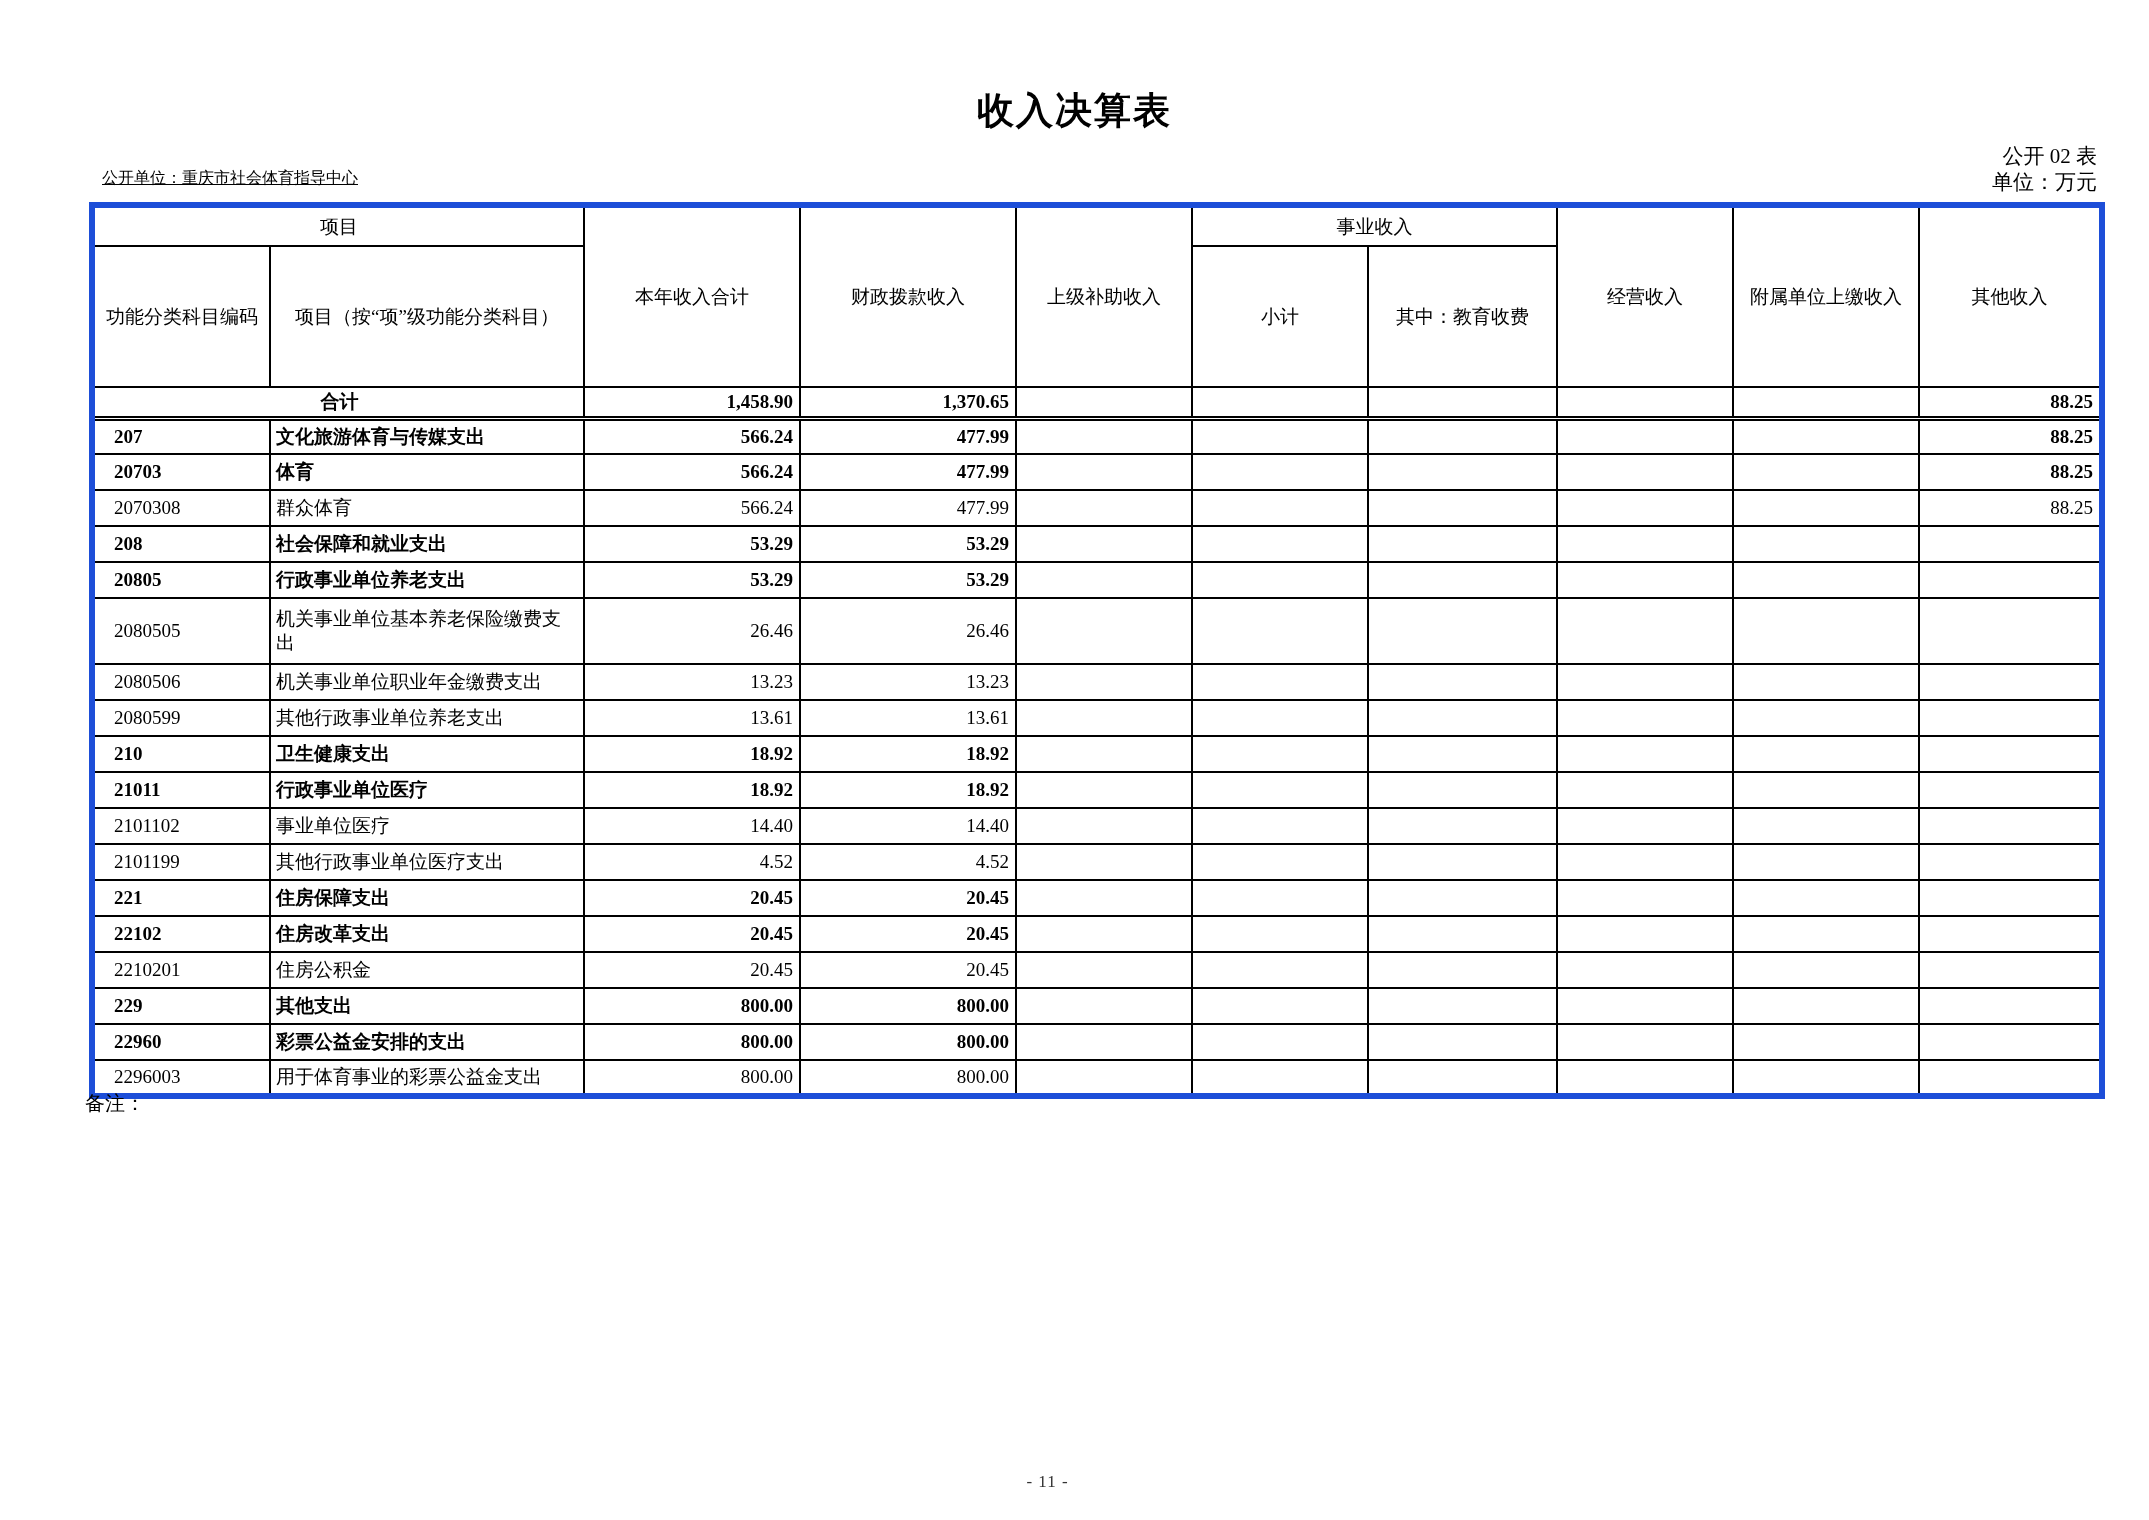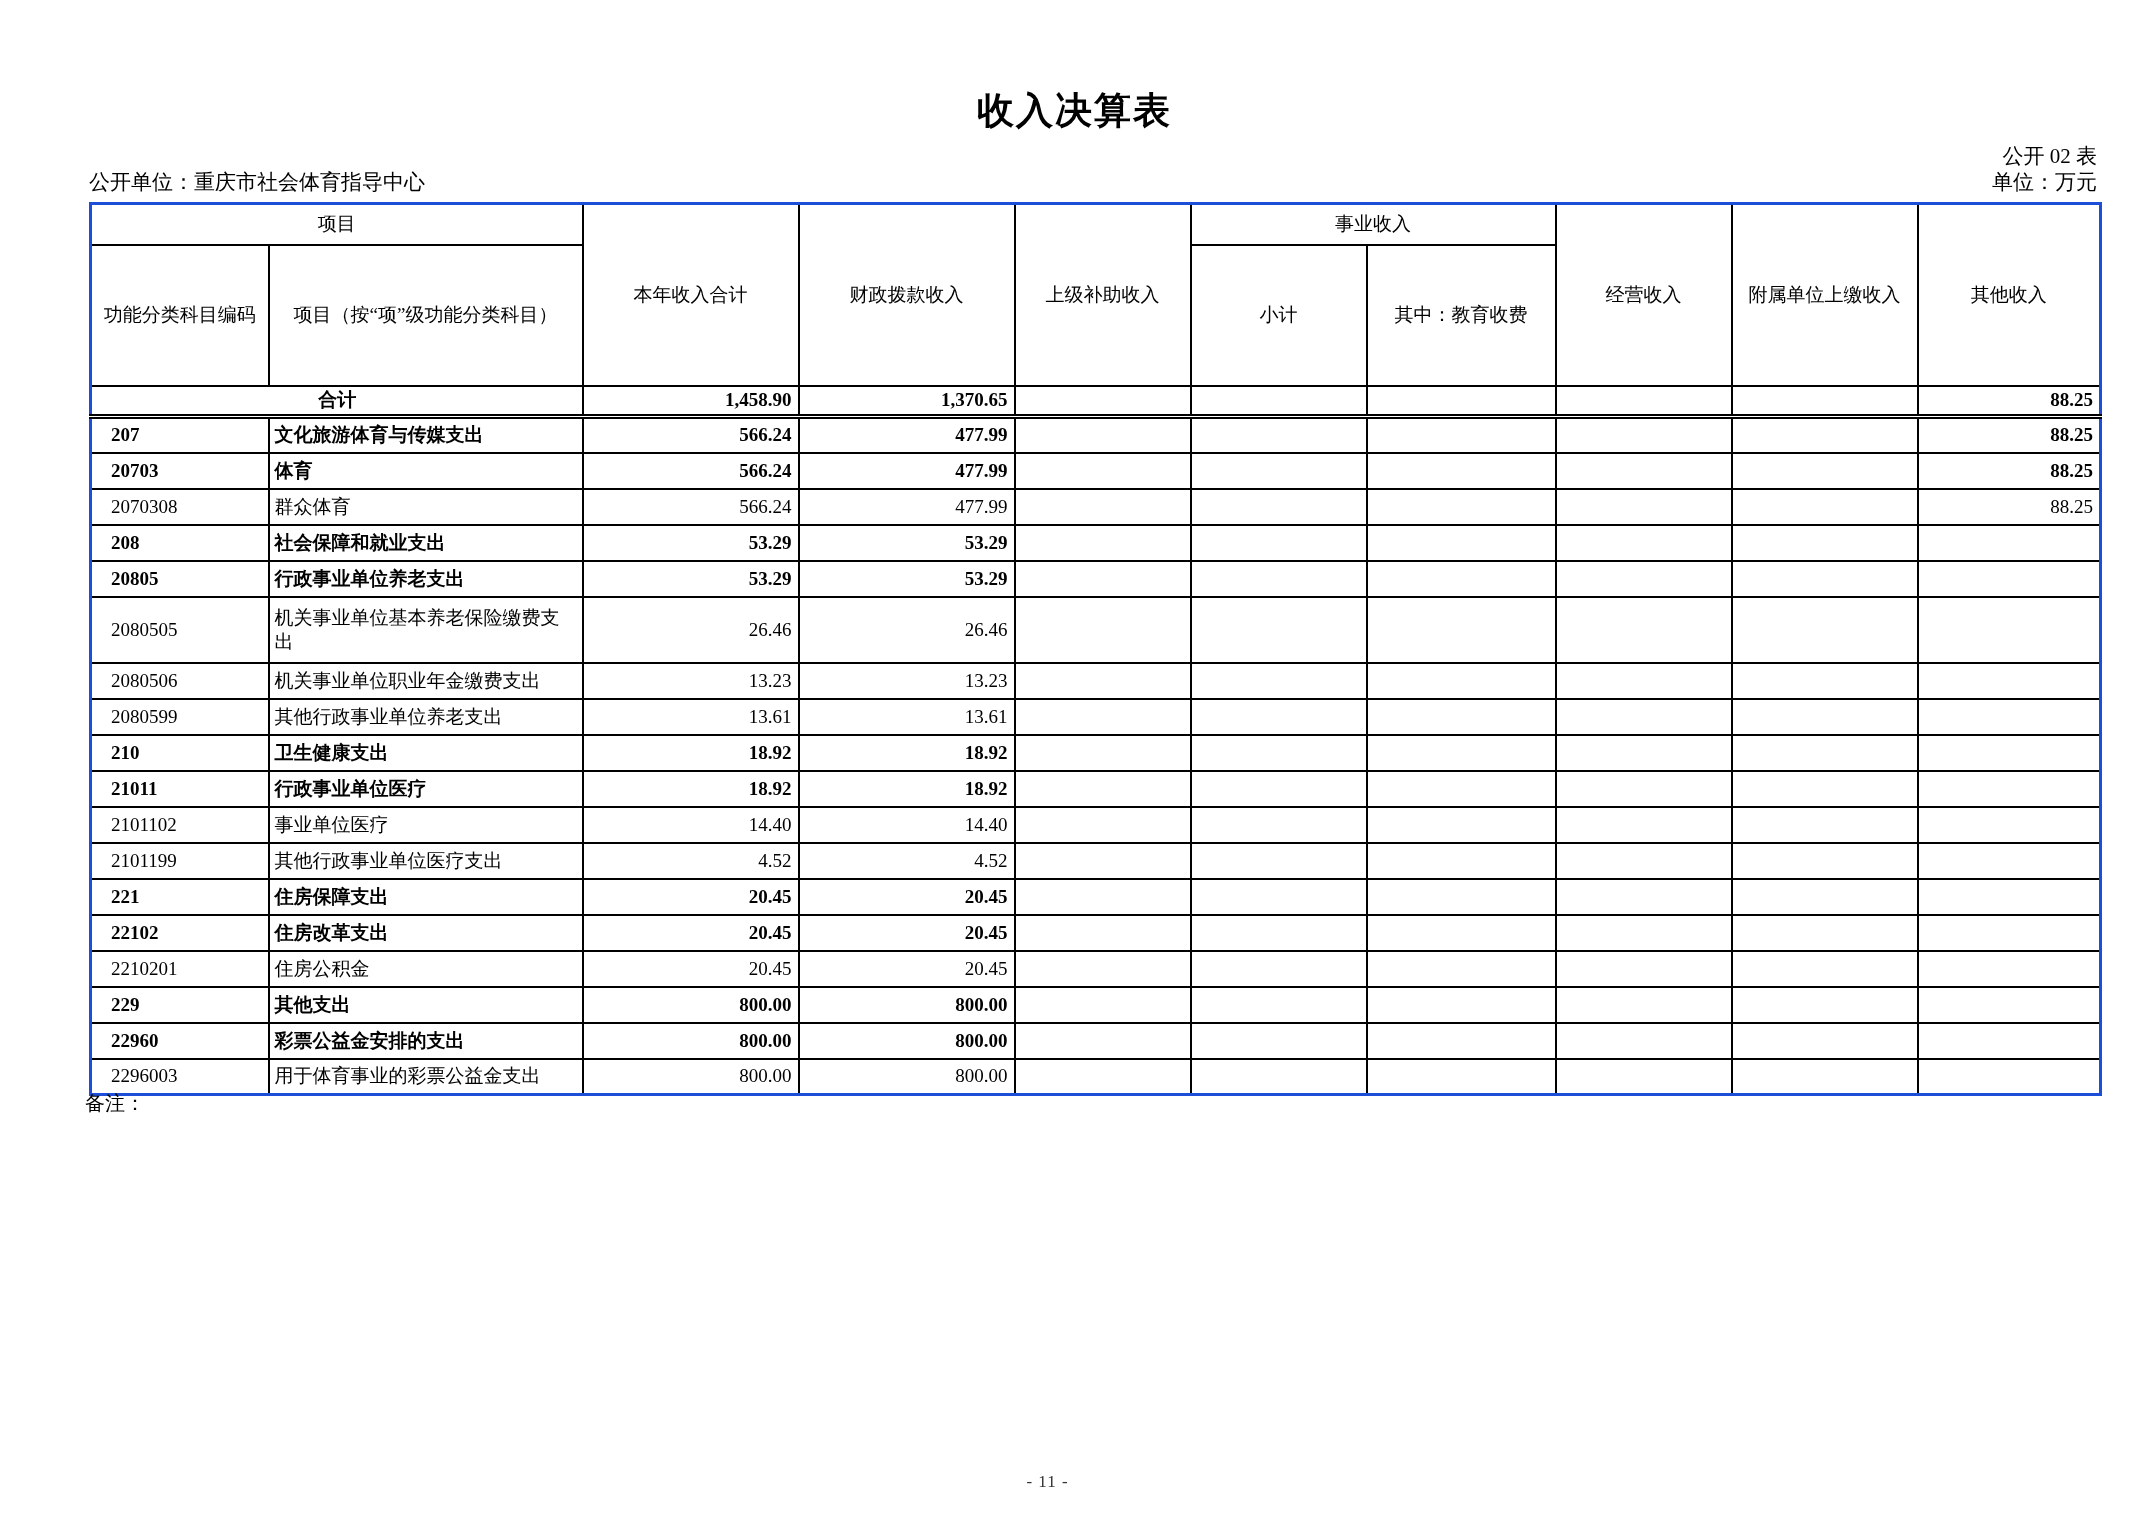--- a/index.html
+++ b/index.html
@@ -13,32 +13,33 @@
   .title {
     position:absolute; top:86px; left:0; width:2149px;
     text-align:center; font-size:37px; font-weight:bold;
     letter-spacing:2px;
   }
   .table-code {
     position:absolute; top:142px; right:52px;
     font-size:21px;
   }
   .org-label {
-    position:absolute; top:168px; left:89px;
-    font-size:21px;
+    position:absolute; top:168px; left:102px;
+    font-size:16px;
+    text-decoration:underline;
   }
   .unit-label {
     position:absolute; top:168px; right:52px;
     font-size:21px;
   }
   table.main {
     position:absolute; top:202px; left:89px;
     width:2010px; table-layout:fixed;
     border-collapse:collapse;
-    border:3px solid #1d4ed8;
+    border:6px solid #1d4ed8;
     font-size:19px;
   }
   table.main th, table.main td {
     border:2px solid #000;
     vertical-align:middle;
     font-weight:normal;
     overflow:hidden;
     line-height:1.25;
   }
   thead th { text-align:center; }

